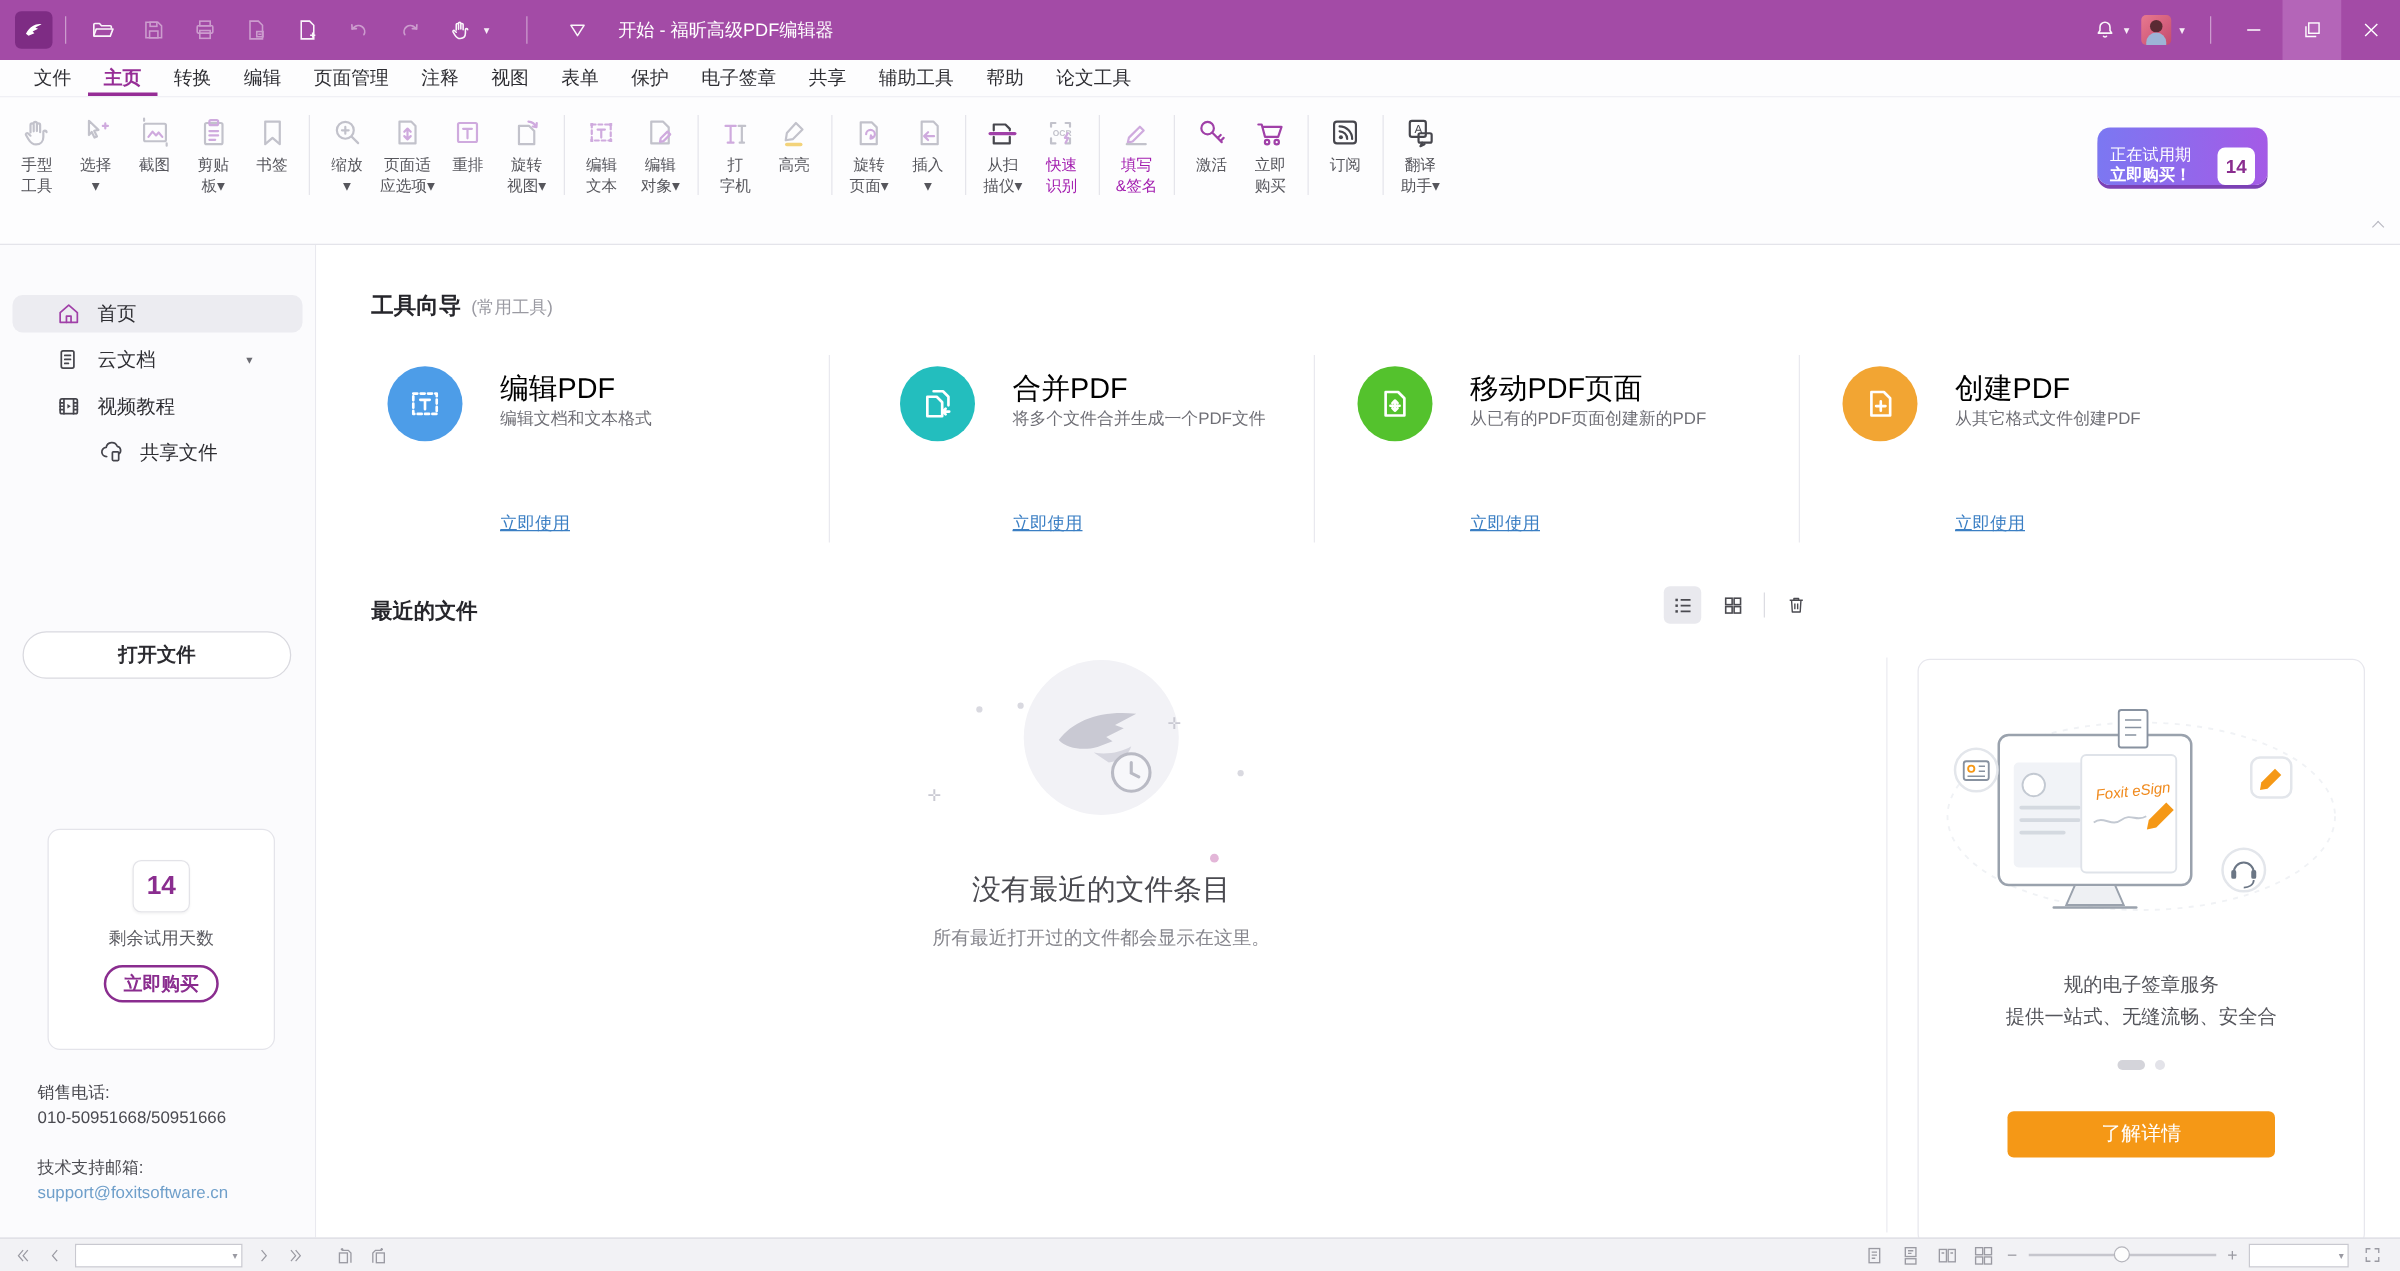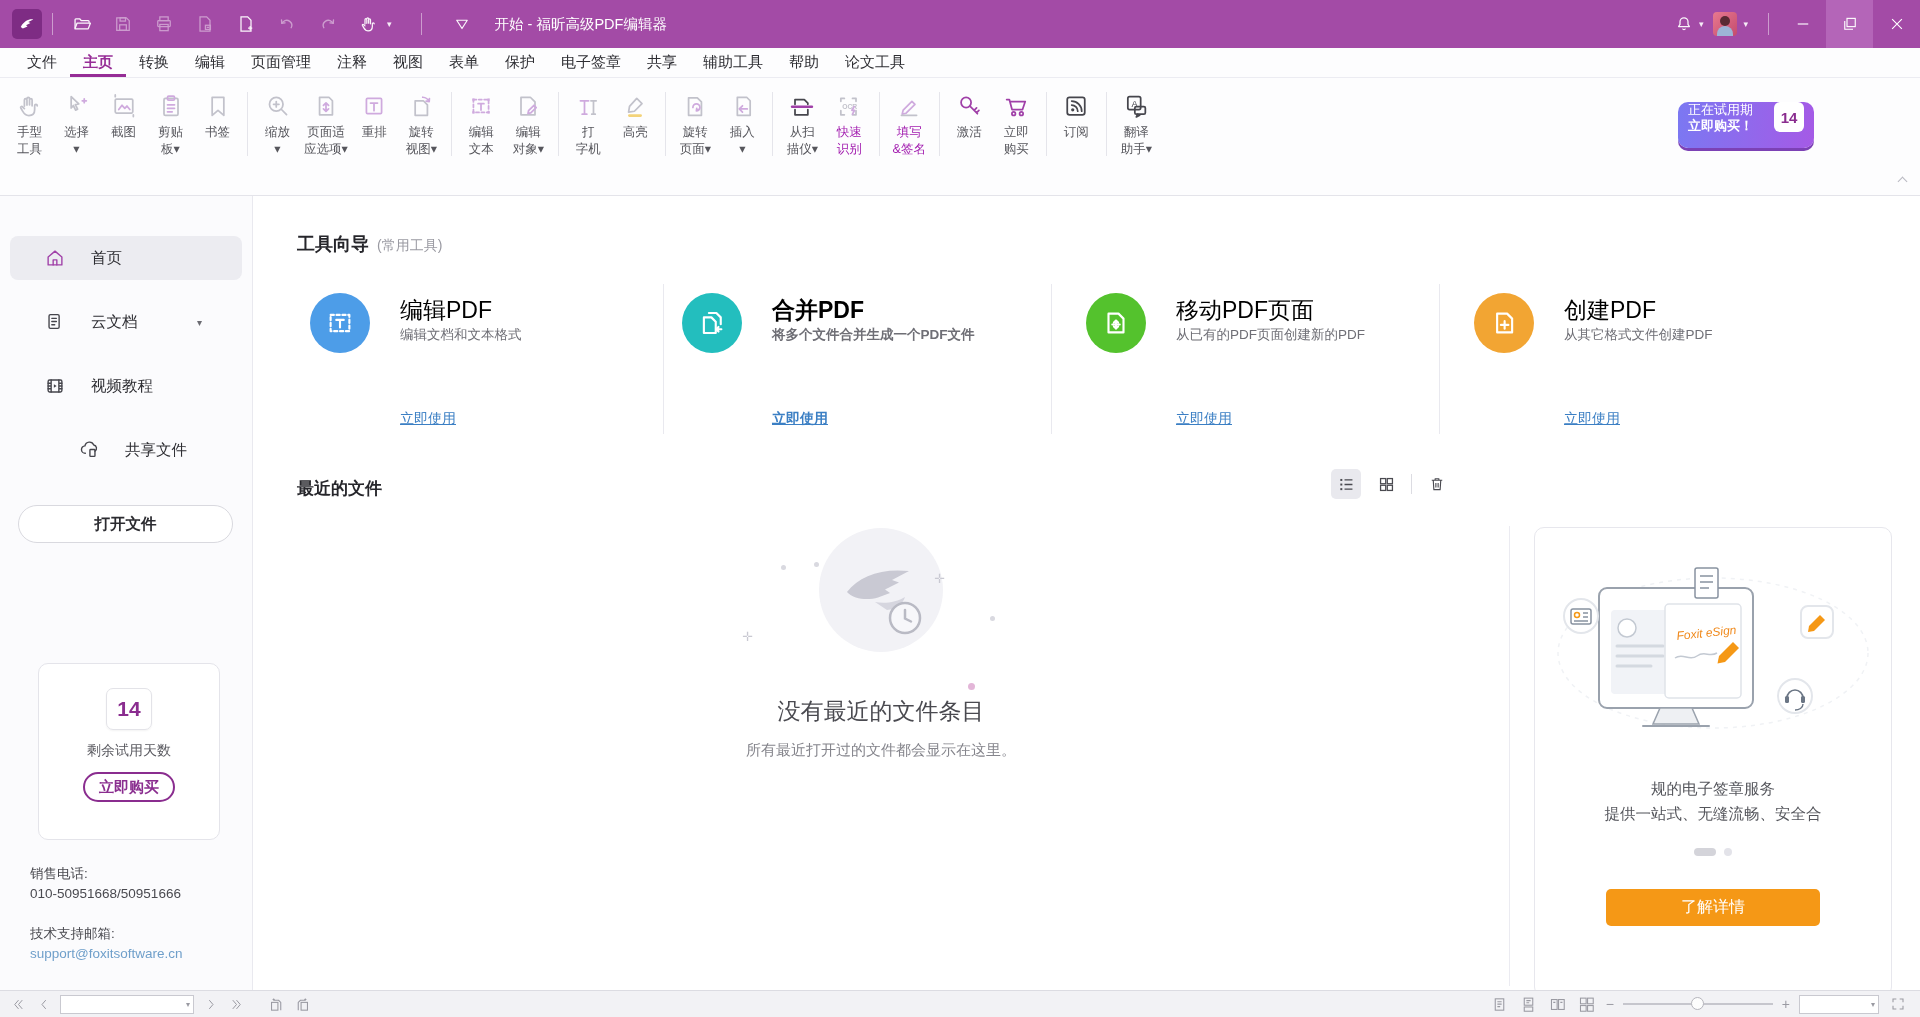--- a/index.html
+++ b/index.html
@@ -30,30 +30,30 @@
 .menu-item.active{color:#962d96;font-weight:bold;box-shadow:inset 0 -3px 0 #962d96}
 
 .ribbon{position:absolute;left:0;top:78px;width:1920px;height:118px;background:#fdfdfe;border-bottom:1px solid #e4e4ea}
 .ribbon-items{position:absolute;left:6px;top:6px;display:flex;align-items:flex-start}
 .rbtn{min-width:47px;padding:4px 3px 0;display:flex;flex-direction:column;align-items:center;cursor:default}
 .ricon{height:36px;display:flex;align-items:center;justify-content:center}
 .rlab{font-size:12.5px;line-height:17px;color:#56565c;text-align:center;white-space:nowrap}
 .rbtn.disabled .rlab{color:#a21caf}
 .t-gray{color:#c2c2cb}.t-pale{color:#cfaade}.t-dark{color:#46464d}.t-purple{color:#a040a8}
 .rsep{width:1px;height:64px;background:#e5e5eb;margin:8px 6px 0}
-.trial-badge{position:absolute;right:106px;top:24px;width:136px;height:46px;border-radius:10px;background:linear-gradient(95deg,#7b78f2,#a55ae6);box-shadow:0 3px 0 #7c41b5;display:flex;align-items:flex-start;padding:0 10px;color:#fff;cursor:pointer}
+.trial-badge{position:absolute;right:106px;top:24px;width:136px;height:46px;border-radius:10px;background:linear-gradient(95deg,#7b78f2,#a55ae6);box-shadow:0 3px 0 #7c41b5;display:flex;align-items:flex-end;padding:0 10px;color:#fff;cursor:pointer}
 .trial-badge .tlines{flex:1;font-size:13px;line-height:16px}
 .trial-badge .tl2{font-weight:bold}
 .trial-days{width:30px;height:30px;background:#fff;border-radius:6px;color:#8a2d8f;font-weight:bold;font-size:15px;display:flex;align-items:center;justify-content:center}
 .collapse-chevron{position:absolute;right:12px;bottom:8px;width:9px;height:9px}
 .collapse-chevron i{display:block;width:7px;height:7px;border-top:1.6px solid #b9b9c2;border-right:1.6px solid #b9b9c2;transform:rotate(-45deg)}
 
 .sidebar{position:absolute;left:0;top:196px;width:253px;bottom:27px;background:#fbfbfd;border-right:1px solid #e9e9ef}
 .side-nav{margin-top:40px}
-.side-item{height:44px;display:flex;align-items:center;gap:25px;padding-left:34px;font-size:15.5px;color:#2e2e33;position:relative;margin:20px 10px;border-radius:8px;cursor:pointer}
+.side-item{height:30px;display:flex;align-items:center;gap:12px;padding-left:34px;font-size:15.5px;color:#2e2e33;position:relative;margin:7px 10px;border-radius:8px;cursor:pointer}
 .side-item.active{background:#ececf1}
 .side-item.child{padding-left:68px}
 .side-caret{position:absolute;right:40px;font-size:10px;color:#6b6b72}
 .open-btn{position:absolute;left:18px;top:309px;width:215px;height:38px;border-radius:19px;background:#fff;border:1px solid #d9d9df;font-size:15.5px;font-weight:bold;color:#2b2b30;display:flex;align-items:center;justify-content:center;cursor:pointer}
 .trial-card{position:absolute;left:38px;top:467px;width:182px;height:177px;border:1px solid #e4e4ea;border-radius:10px;background:#fff;text-align:center}
 .trial-card .days-box{width:46px;height:42px;margin:24px auto 0;border:1px solid #e3e3e8;border-radius:7px;box-shadow:0 1px 2px rgba(0,0,0,.05);font-size:21px;font-weight:bold;color:#8a2d8f;display:flex;align-items:center;justify-content:center}
 .trial-card .trial-label{margin-top:12px;font-size:14px;color:#5a5a60}
 .buy-btn{margin:12px auto 0;width:92px;height:30px;border:2px solid #8a2d8f;border-radius:16px;color:#8a2d8f;font-weight:bold;font-size:15px;display:flex;align-items:center;justify-content:center;cursor:pointer}
 .contact{position:absolute;left:30px;top:668px;font-size:13.5px;color:#4a4a50;line-height:20px}
 .contact .email{color:#6f9fca;margin-top:0}
@@ -538,21 +538,21 @@
             <svg width="30" height="30" viewBox="0 0 24 24" fill="none" stroke="currentColor" stroke-width="1.5" stroke-linecap="round" stroke-linejoin="round">
               <rect x="4.5" y="5.5" width="15" height="13" stroke-dasharray="2.6 2.1" stroke-width="1.7"></rect>
               <path d="M9 9.5h6M12 9.5v6" stroke-width="1.7"></path>
             </svg>
           </div>
           <div class="card-title">编辑PDF</div>
           <div class="card-desc">编辑文档和文本格式</div>
           <div class="card-link">立即使用</div>
         </div>
         <div class="card-divider" style="left: 366px;"></div>
-        <div class="card-col" style="left: 372px; font-weight: bold;">
+        <div class="card-col" style="left: 410px;">
           <div class="card-circle" style="background: rgb(35, 190, 190);">
             <svg width="30" height="30" viewBox="0 0 24 24" fill="none" stroke="currentColor" stroke-width="1.5" stroke-linecap="round" stroke-linejoin="round">
               <path d="M9.5 4h6l3.5 3.5V13" stroke-width="1.7"></path>
               <path d="M5.5 7.5h6l3.5 3.5v9h-9.5z" stroke-width="1.7"></path>
               <path d="M19.5 17h-4m1.7-1.8L15.4 17l1.8 1.8" stroke-width="1.7"></path>
             </svg>
           </div>
           <div class="card-title">合并PDF</div>
           <div class="card-desc">将多个文件合并生成一个PDF文件</div>
           <div class="card-link">立即使用</div>

